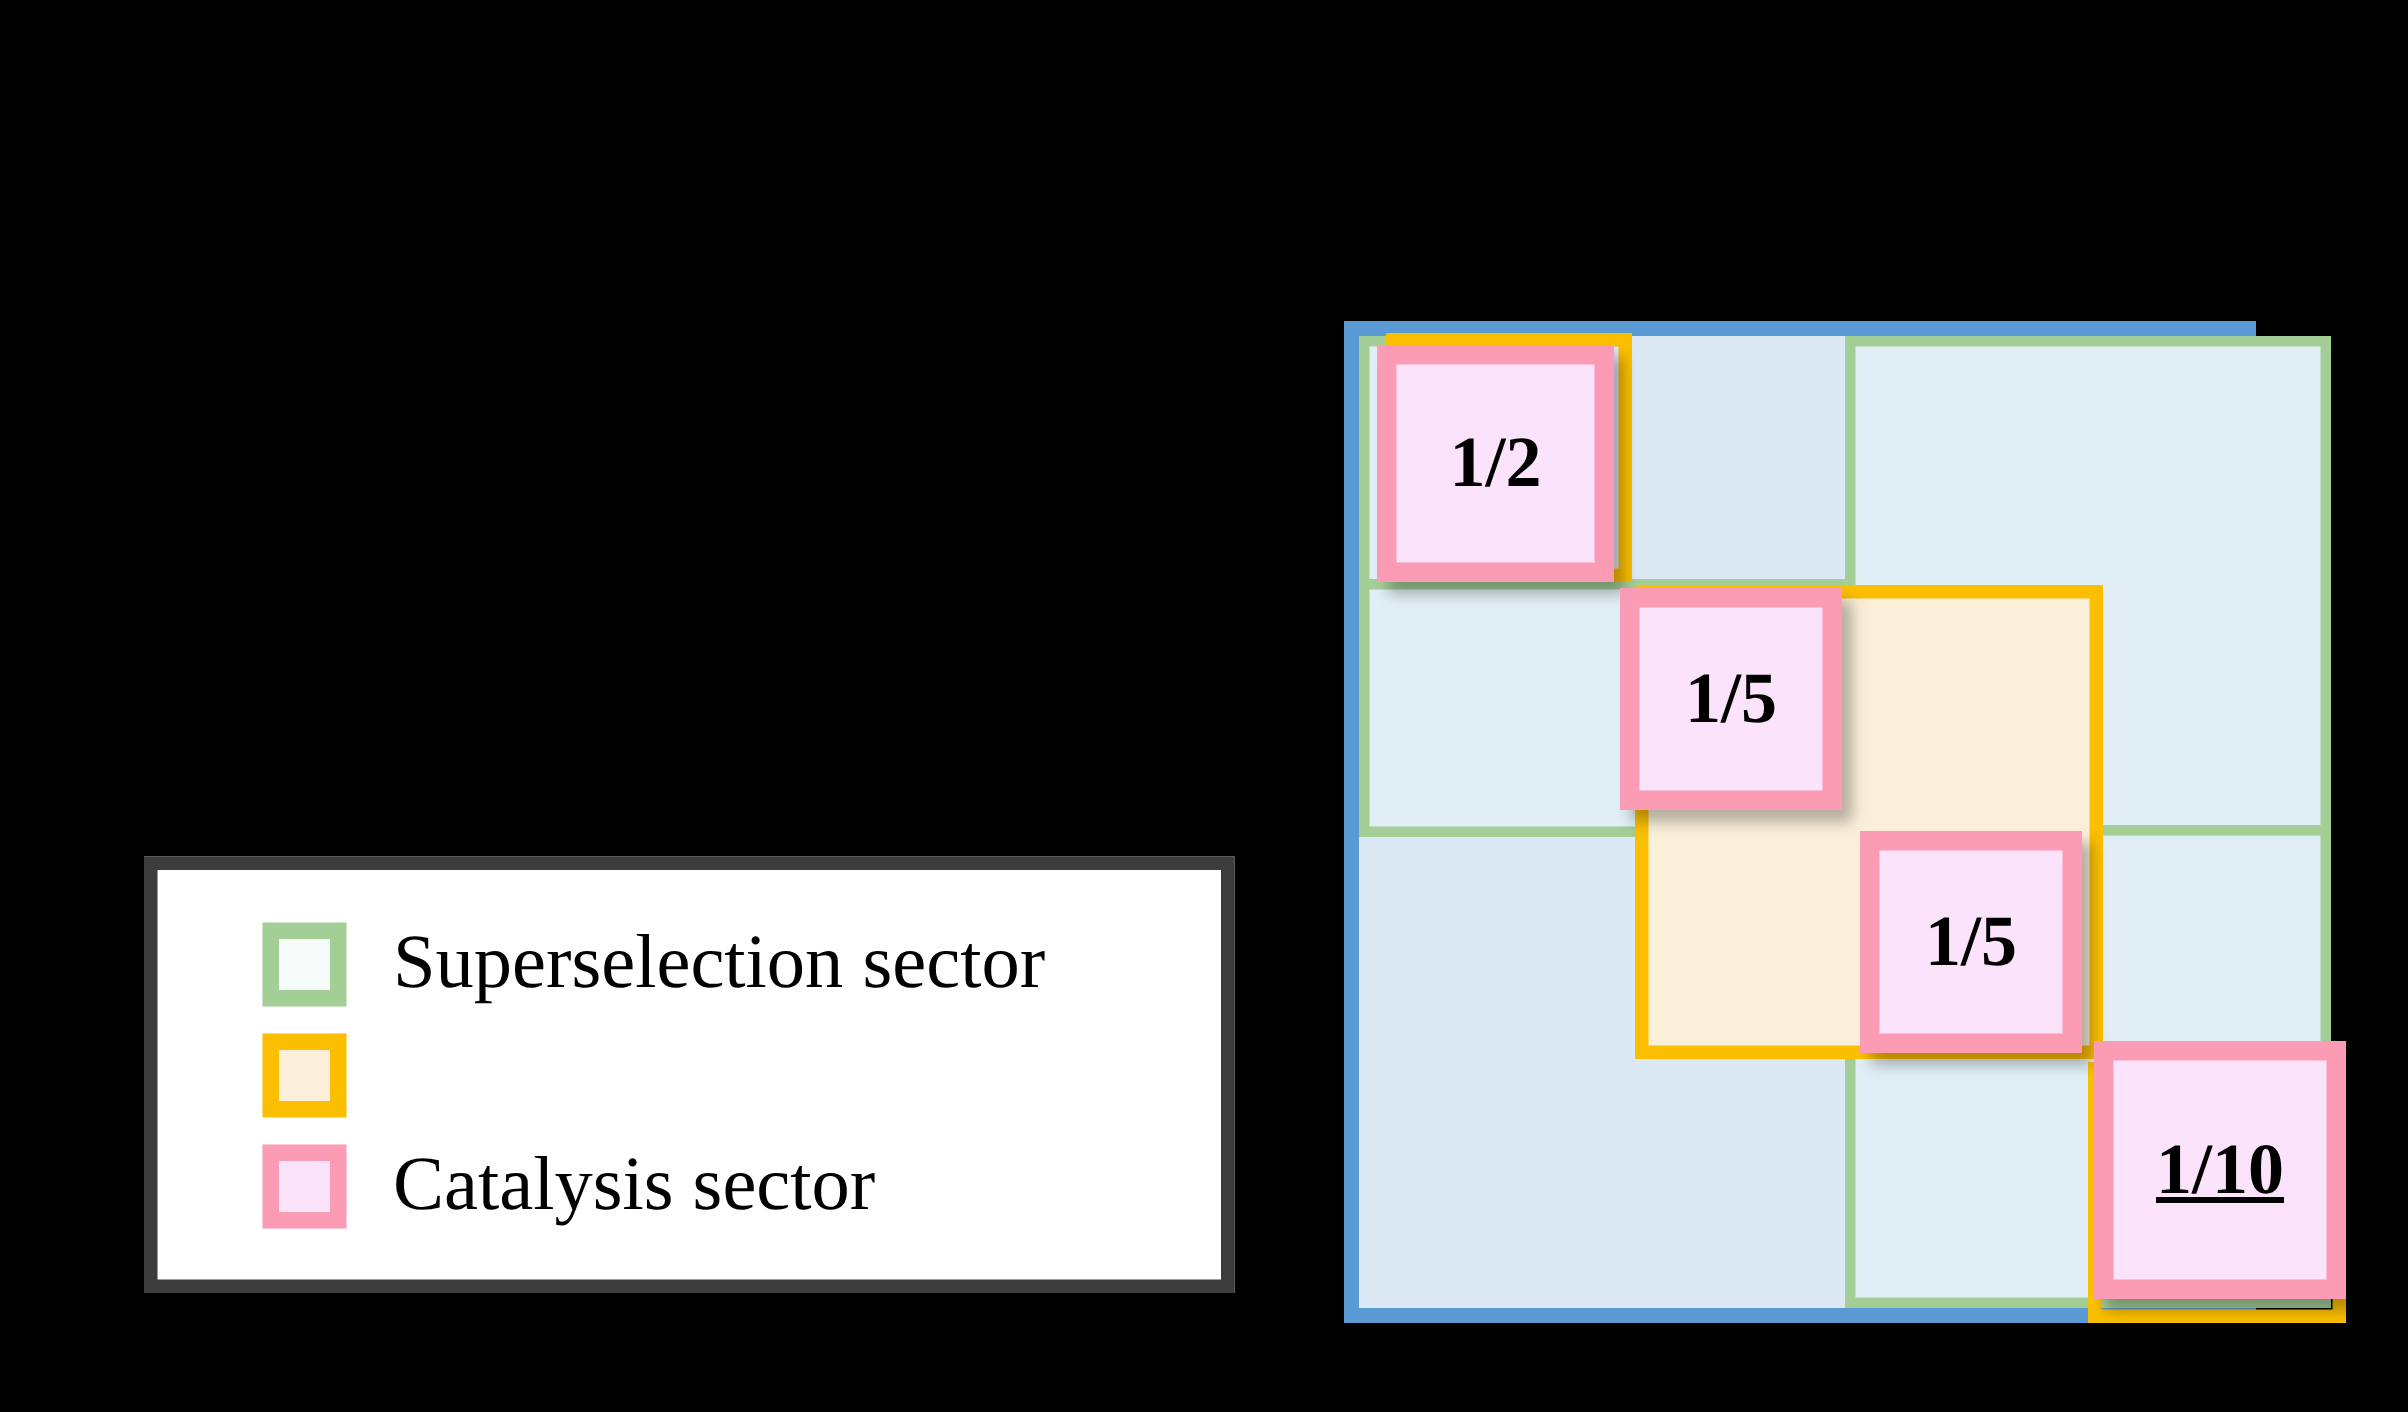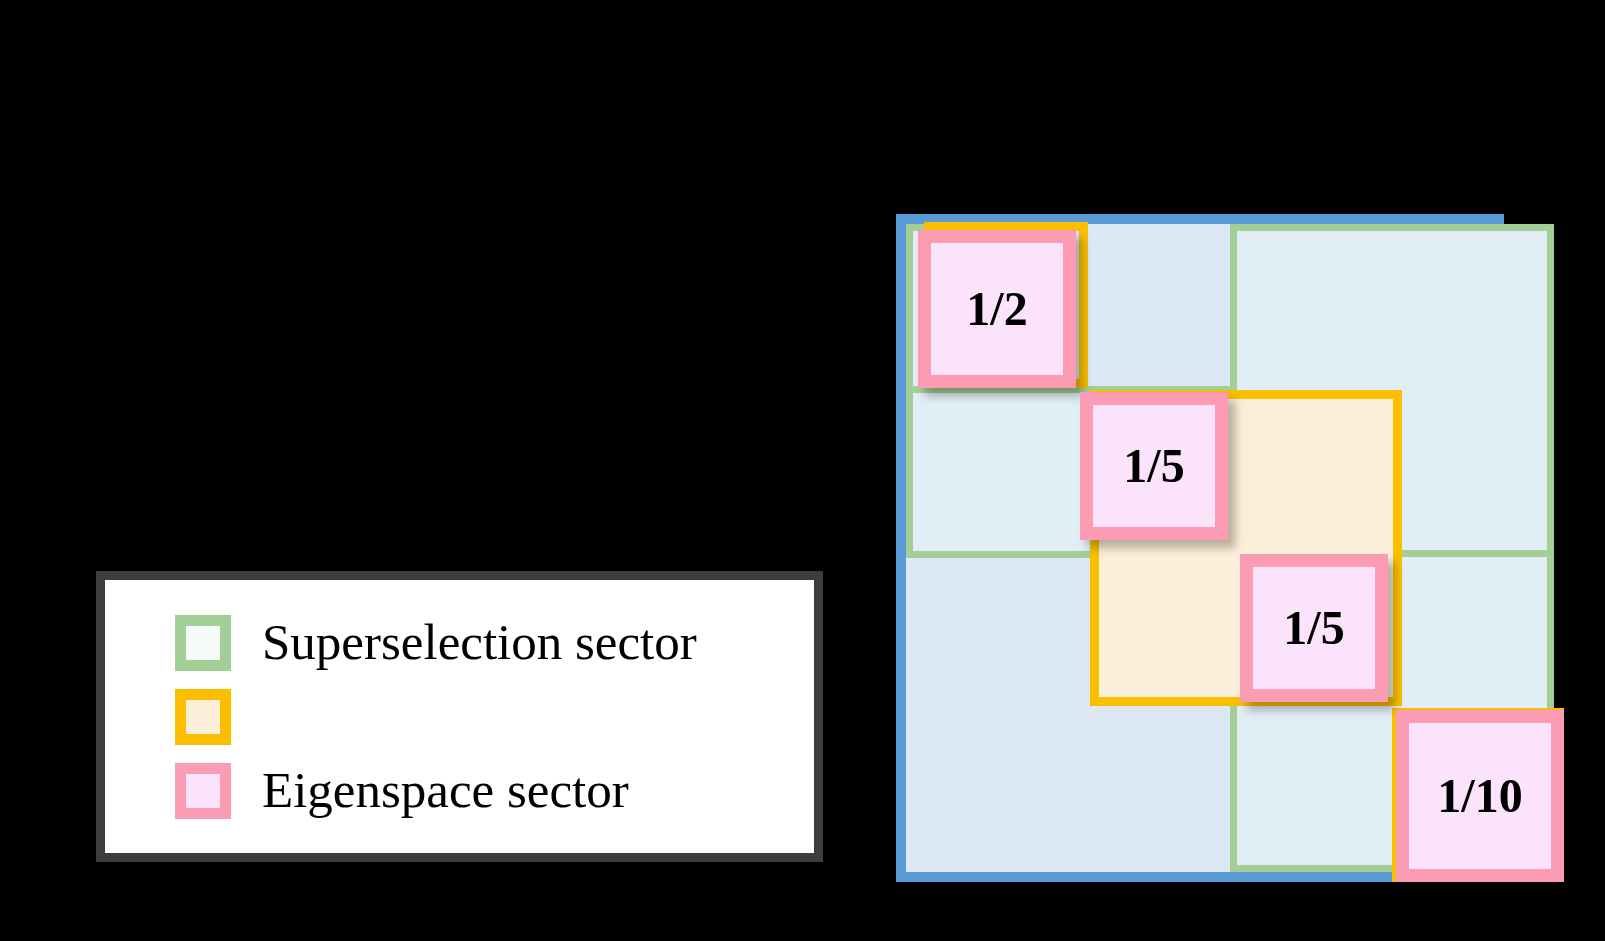--- a/index.html
+++ b/index.html
@@ -115,40 +115,40 @@
   .catalysis-label {
     font-size: 48px;
     font-weight: bold;
     color: #000000;
     line-height: 1;
     letter-spacing: 0px;
   }
   #cat-1  { left: 22px;  top: 16px;  width: 158px; height: 158px; }
   #cat-2  { left: 184px; top: 178px; width: 148px; height: 148px; }
   #cat-3  { left: 344px; top: 340px; width: 148px; height: 148px; }
-  #cat-4  { left: 500px; top: 496px; width: 168px; height: 172px; }
+  #cat-4  { left: 500px; top: 480px; width: 168px; height: 172px; text-decoration: underline; }
 </style>
 </head>
 <body>
 
 <div id="legend-box">
   <div class="legend-rows">
 
     <div class="legend-row">
       <span class="legend-swatch sw-green"></span>
       <span class="legend-label">Superselection sector</span>
     </div>
 
     <div class="legend-row">
       <span class="legend-swatch sw-orange"></span>
     </div>
 
     <div class="legend-row">
       <span class="legend-swatch sw-pink"></span>
-      <span class="legend-label">Eigenspace sector</span>
+      <span class="legend-label">Catalysis sector</span>
     </div>
 
   </div>
 </div>
 
 <div id="matrix">
 
   <div id="matrix-frame"></div>
 
   <div class="sector" id="sector-1"></div>

